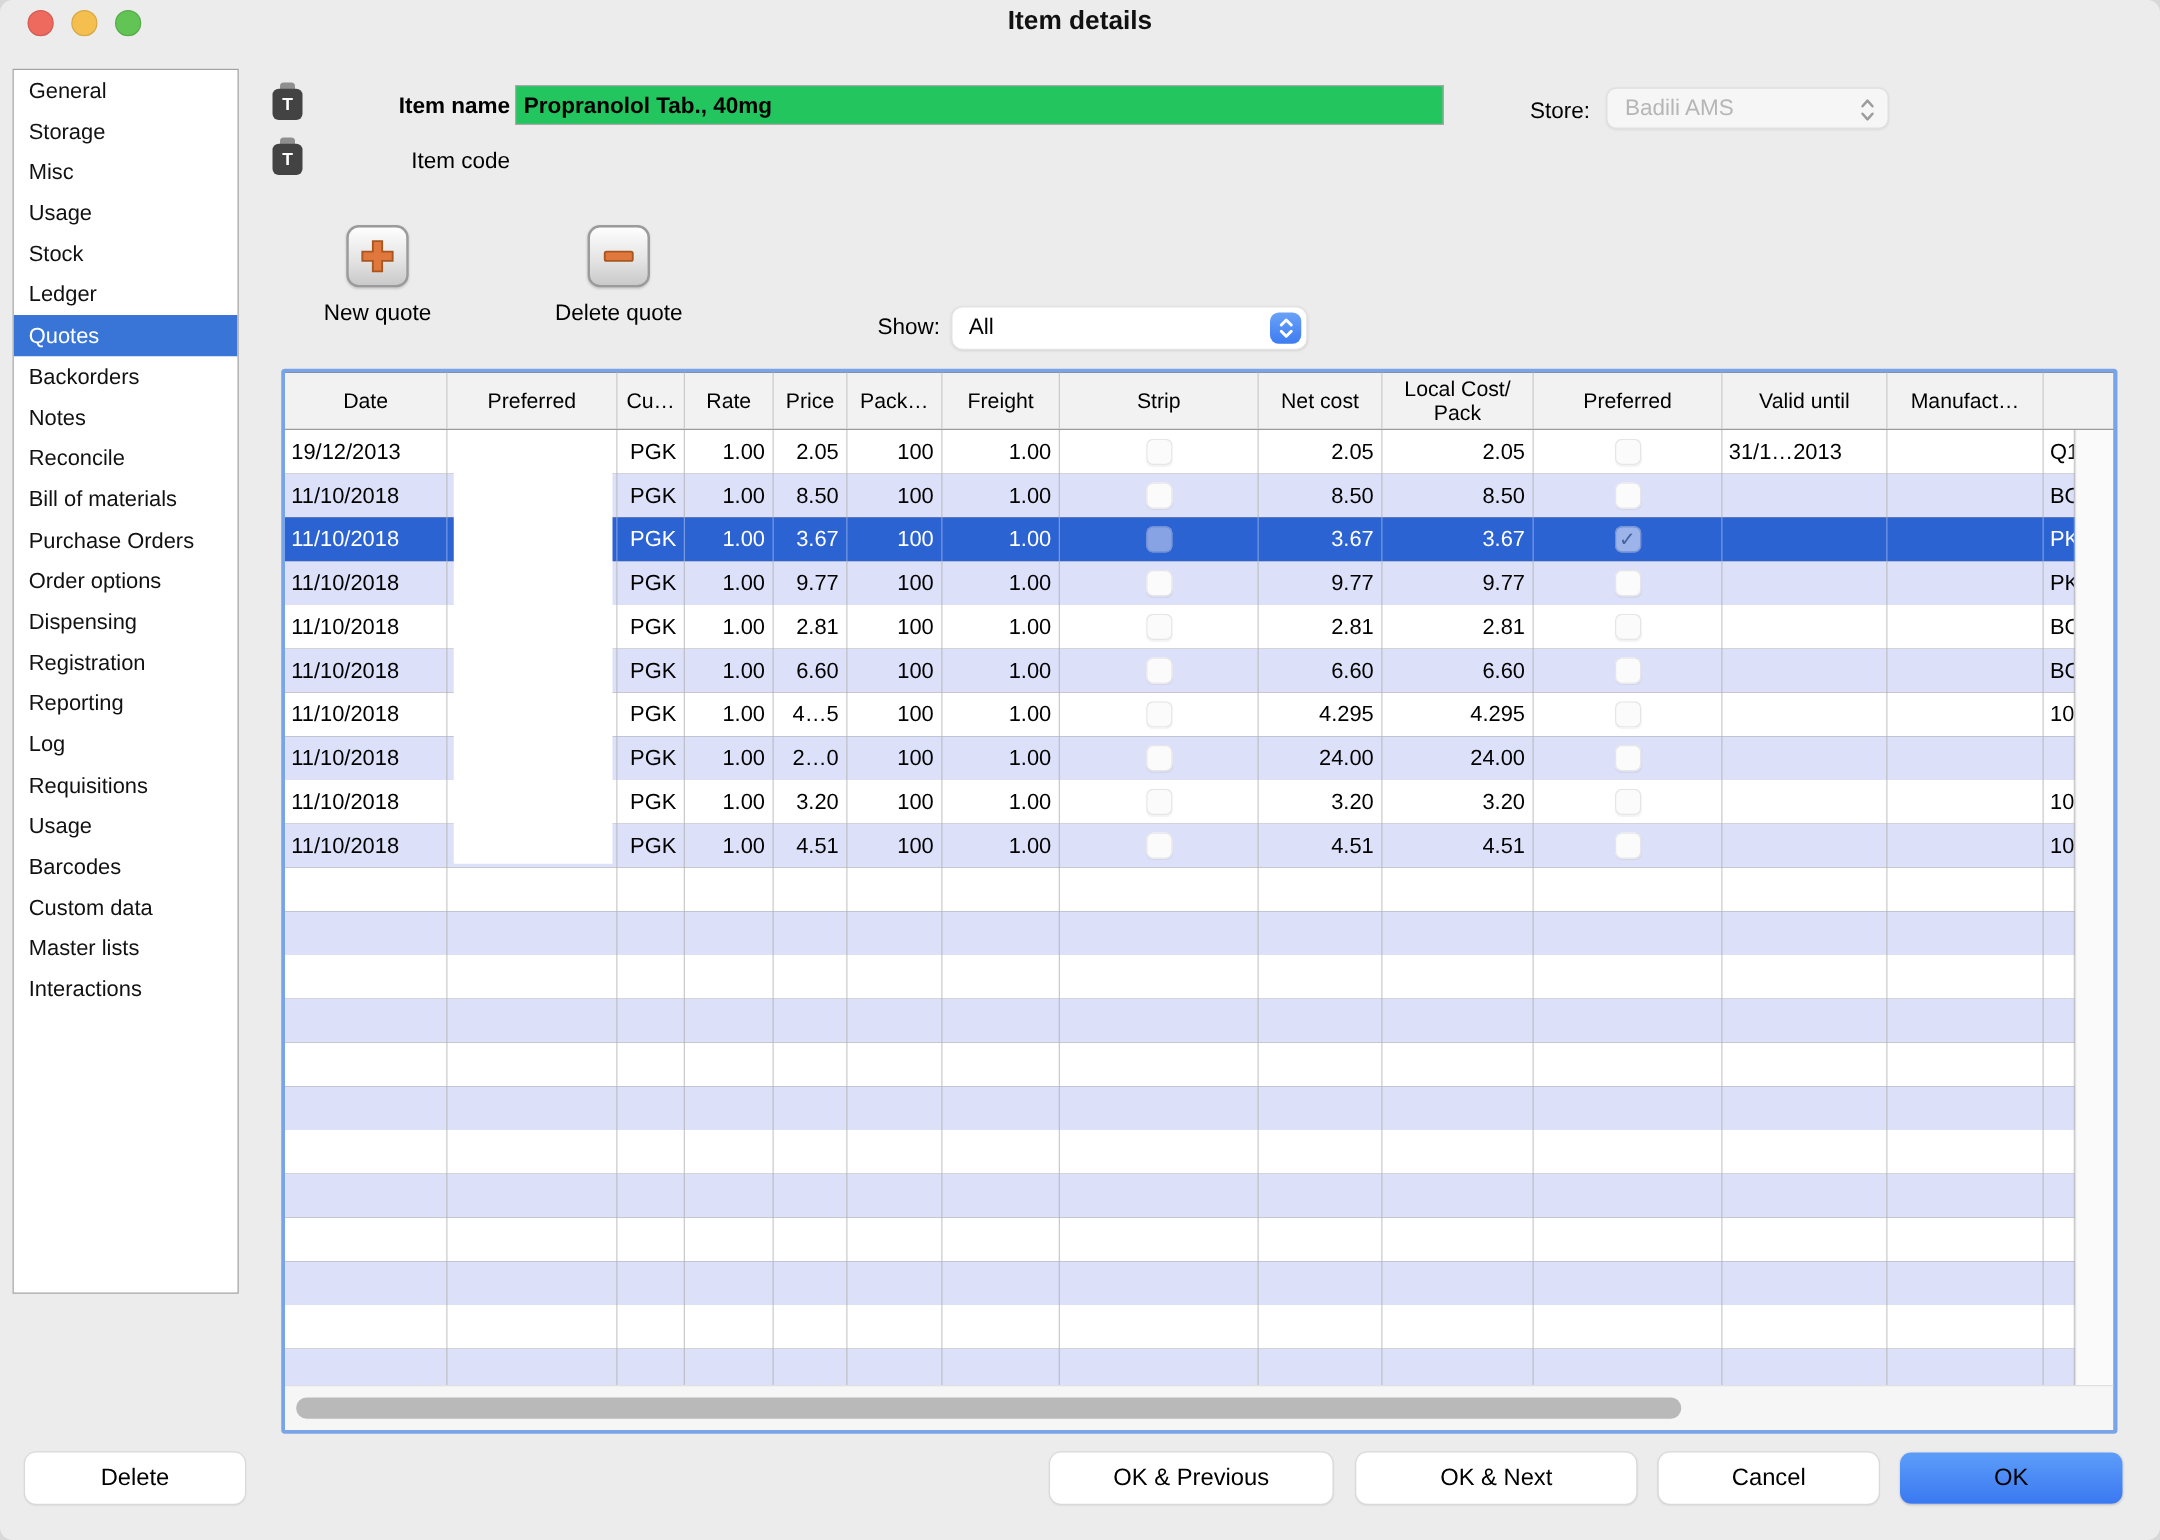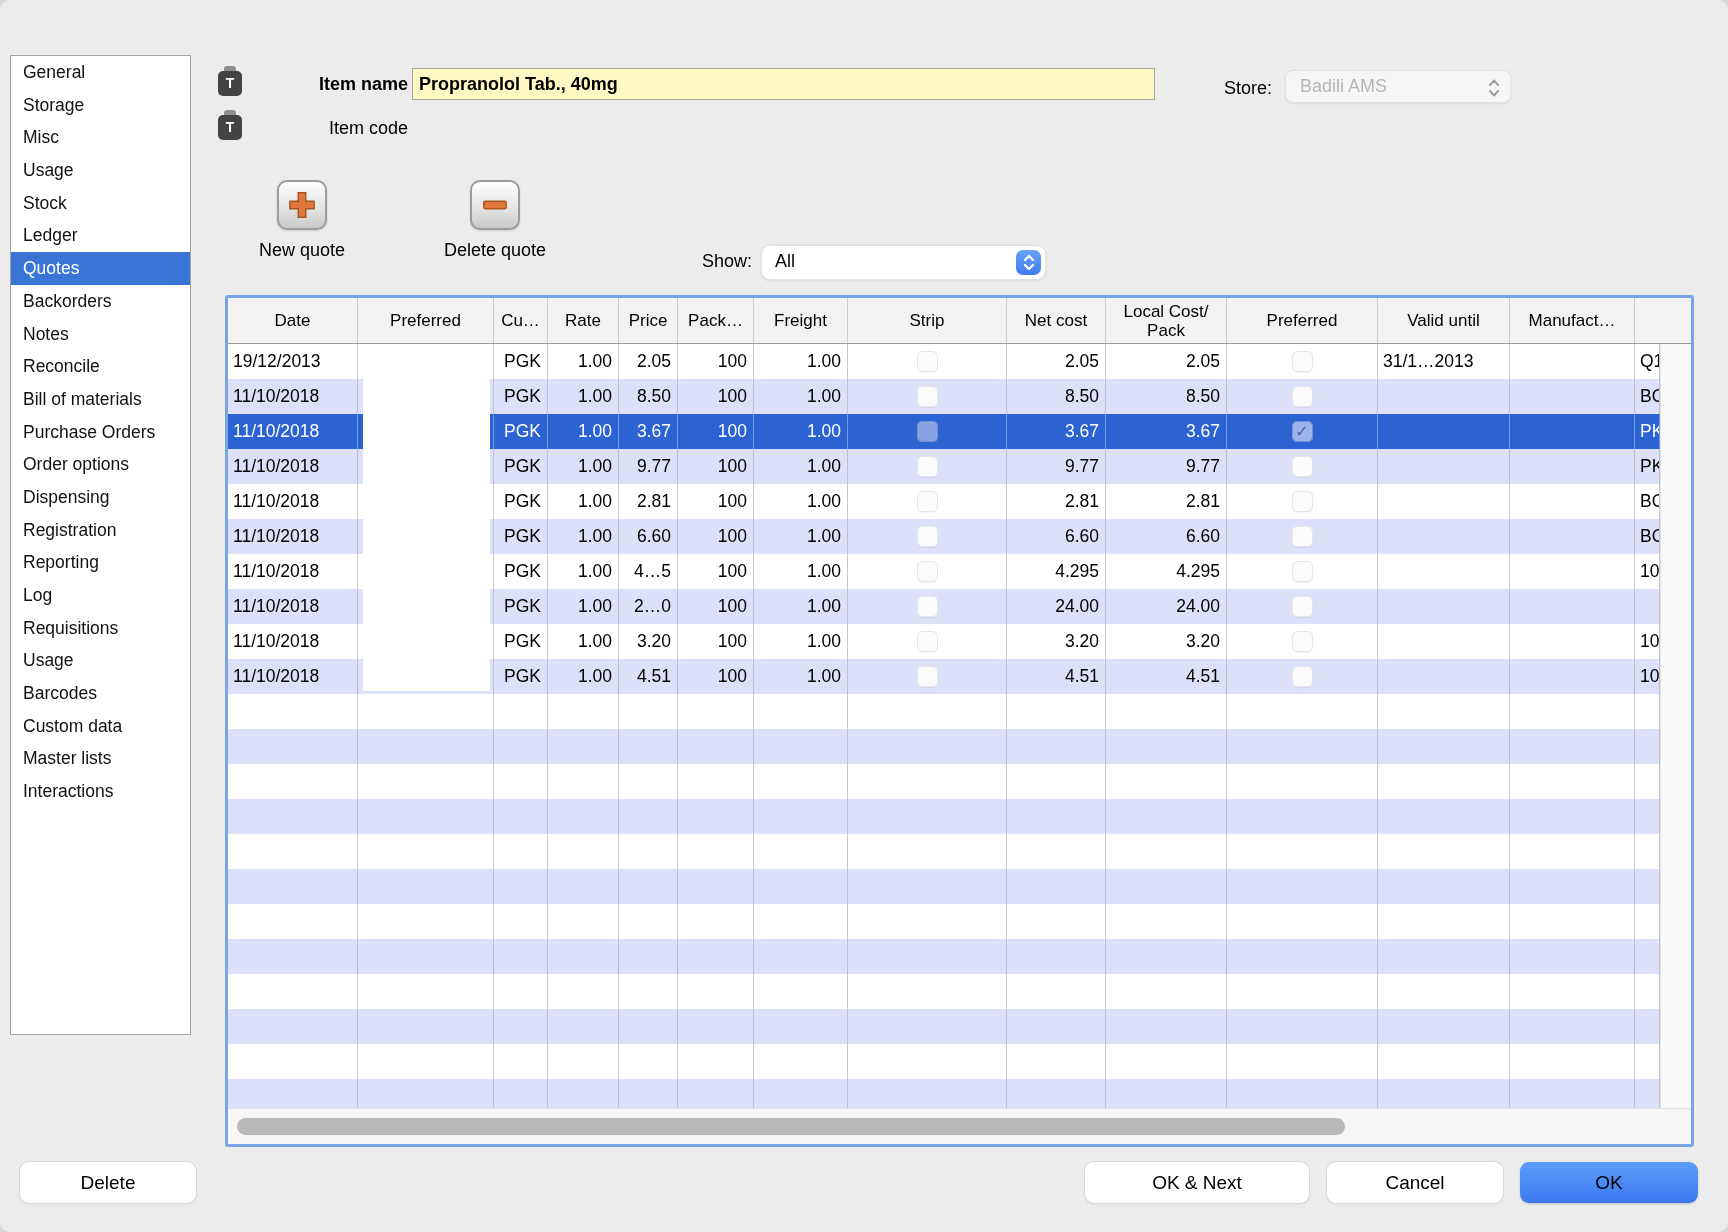--- a/index.html
+++ b/index.html
@@ -26,21 +26,21 @@
 
   
   .lockicon { position:absolute; width:24px; height:30px; }
   .lockicon .cap { position:absolute; left:6px; top:0; width:12px; height:7px;
                    background:#8f8f8f; border-radius:3px 3px 0 0; }
   .lockicon .body { position:absolute; left:0; top:5px; width:24px; height:25px;
                     background:#434343; border-radius:5px; color:#fff; font-weight:bold;
                     font-size:14px; text-align:center; line-height:25px; }
   .flabel { position:absolute; font-size:18px; color:#000; text-align:right; }
   .flabel.b { font-weight:bold; }
-  .tinput { position:absolute; border:1px solid #a8a8a8; background:#fef9c3; font-size:18px;
+  .tinput { position:absolute; border:1px solid #a8a8a8; background:#22c55e; font-size:18px;
             padding:0 6px; font-family:inherit; color:#000; outline:none; }
   .tinput.b { font-weight:bold; }
 
   .storepopup { position:absolute; left:1285px; top:70px; width:226px; height:33px;
                 background:#f6f6f6; border:1px solid #e0e0e0; border-radius:8px;
                 box-shadow:0 1px 2px rgba(0,0,0,.08); }
   .storepopup .txt { position:absolute; left:14px; top:5px; font-size:18px; color:#b6b6b6; }
   .storepopup svg { position:absolute; right:9px; top:7px; }
 
   
@@ -97,20 +97,26 @@
          box-shadow:0 0 0 1px #d9d9d9, 0 1px 2px rgba(0,0,0,.15); font-size:19px; color:#000;
          display:flex; align-items:center; justify-content:center; cursor:default; }
   .btn.primary { background:linear-gradient(#5d9df9,#3a78f1); box-shadow:0 1px 2px rgba(0,0,0,.2);
                  color:#000; }
 </style>
 </head>
 <body>
 
 <div id="window">
 
+  <div class="titlebar">
+    <div class="tl red"></div>
+    <div class="tl yellow"></div>
+    <div class="tl green"></div>
+    <div class="wtitle">Item details</div>
+  </div>
 
   <div class="sidebar" id="sidebar">
       <div class="side-item">General</div>
       <div class="side-item">Storage</div>
       <div class="side-item">Misc</div>
       <div class="side-item">Usage</div>
       <div class="side-item">Stock</div>
       <div class="side-item">Ledger</div>
       <div class="side-item sel">Quotes</div>
       <div class="side-item">Backorders</div>
@@ -595,17 +601,18 @@
         </div>
       </div>
     <div class="redaction" style="top:49px;"></div>
     <div class="vtrack"></div>
     <div class="hscroll">
       <div class="hthumb"></div>
     </div>
   </div>
 
   <div class="btn" style="left:20px; width:176px;">Delete</div>
+  <div class="btn" style="left:840px; width:226px;">OK &amp; Previous</div>
   <div class="btn" style="left:1085px; width:224px;">OK &amp; Next</div>
   <div class="btn" style="left:1327px; width:176px;">Cancel</div>
   <div class="btn primary" style="left:1520px; width:178px;">OK</div>
 
 </div>
 
 </body></html>

